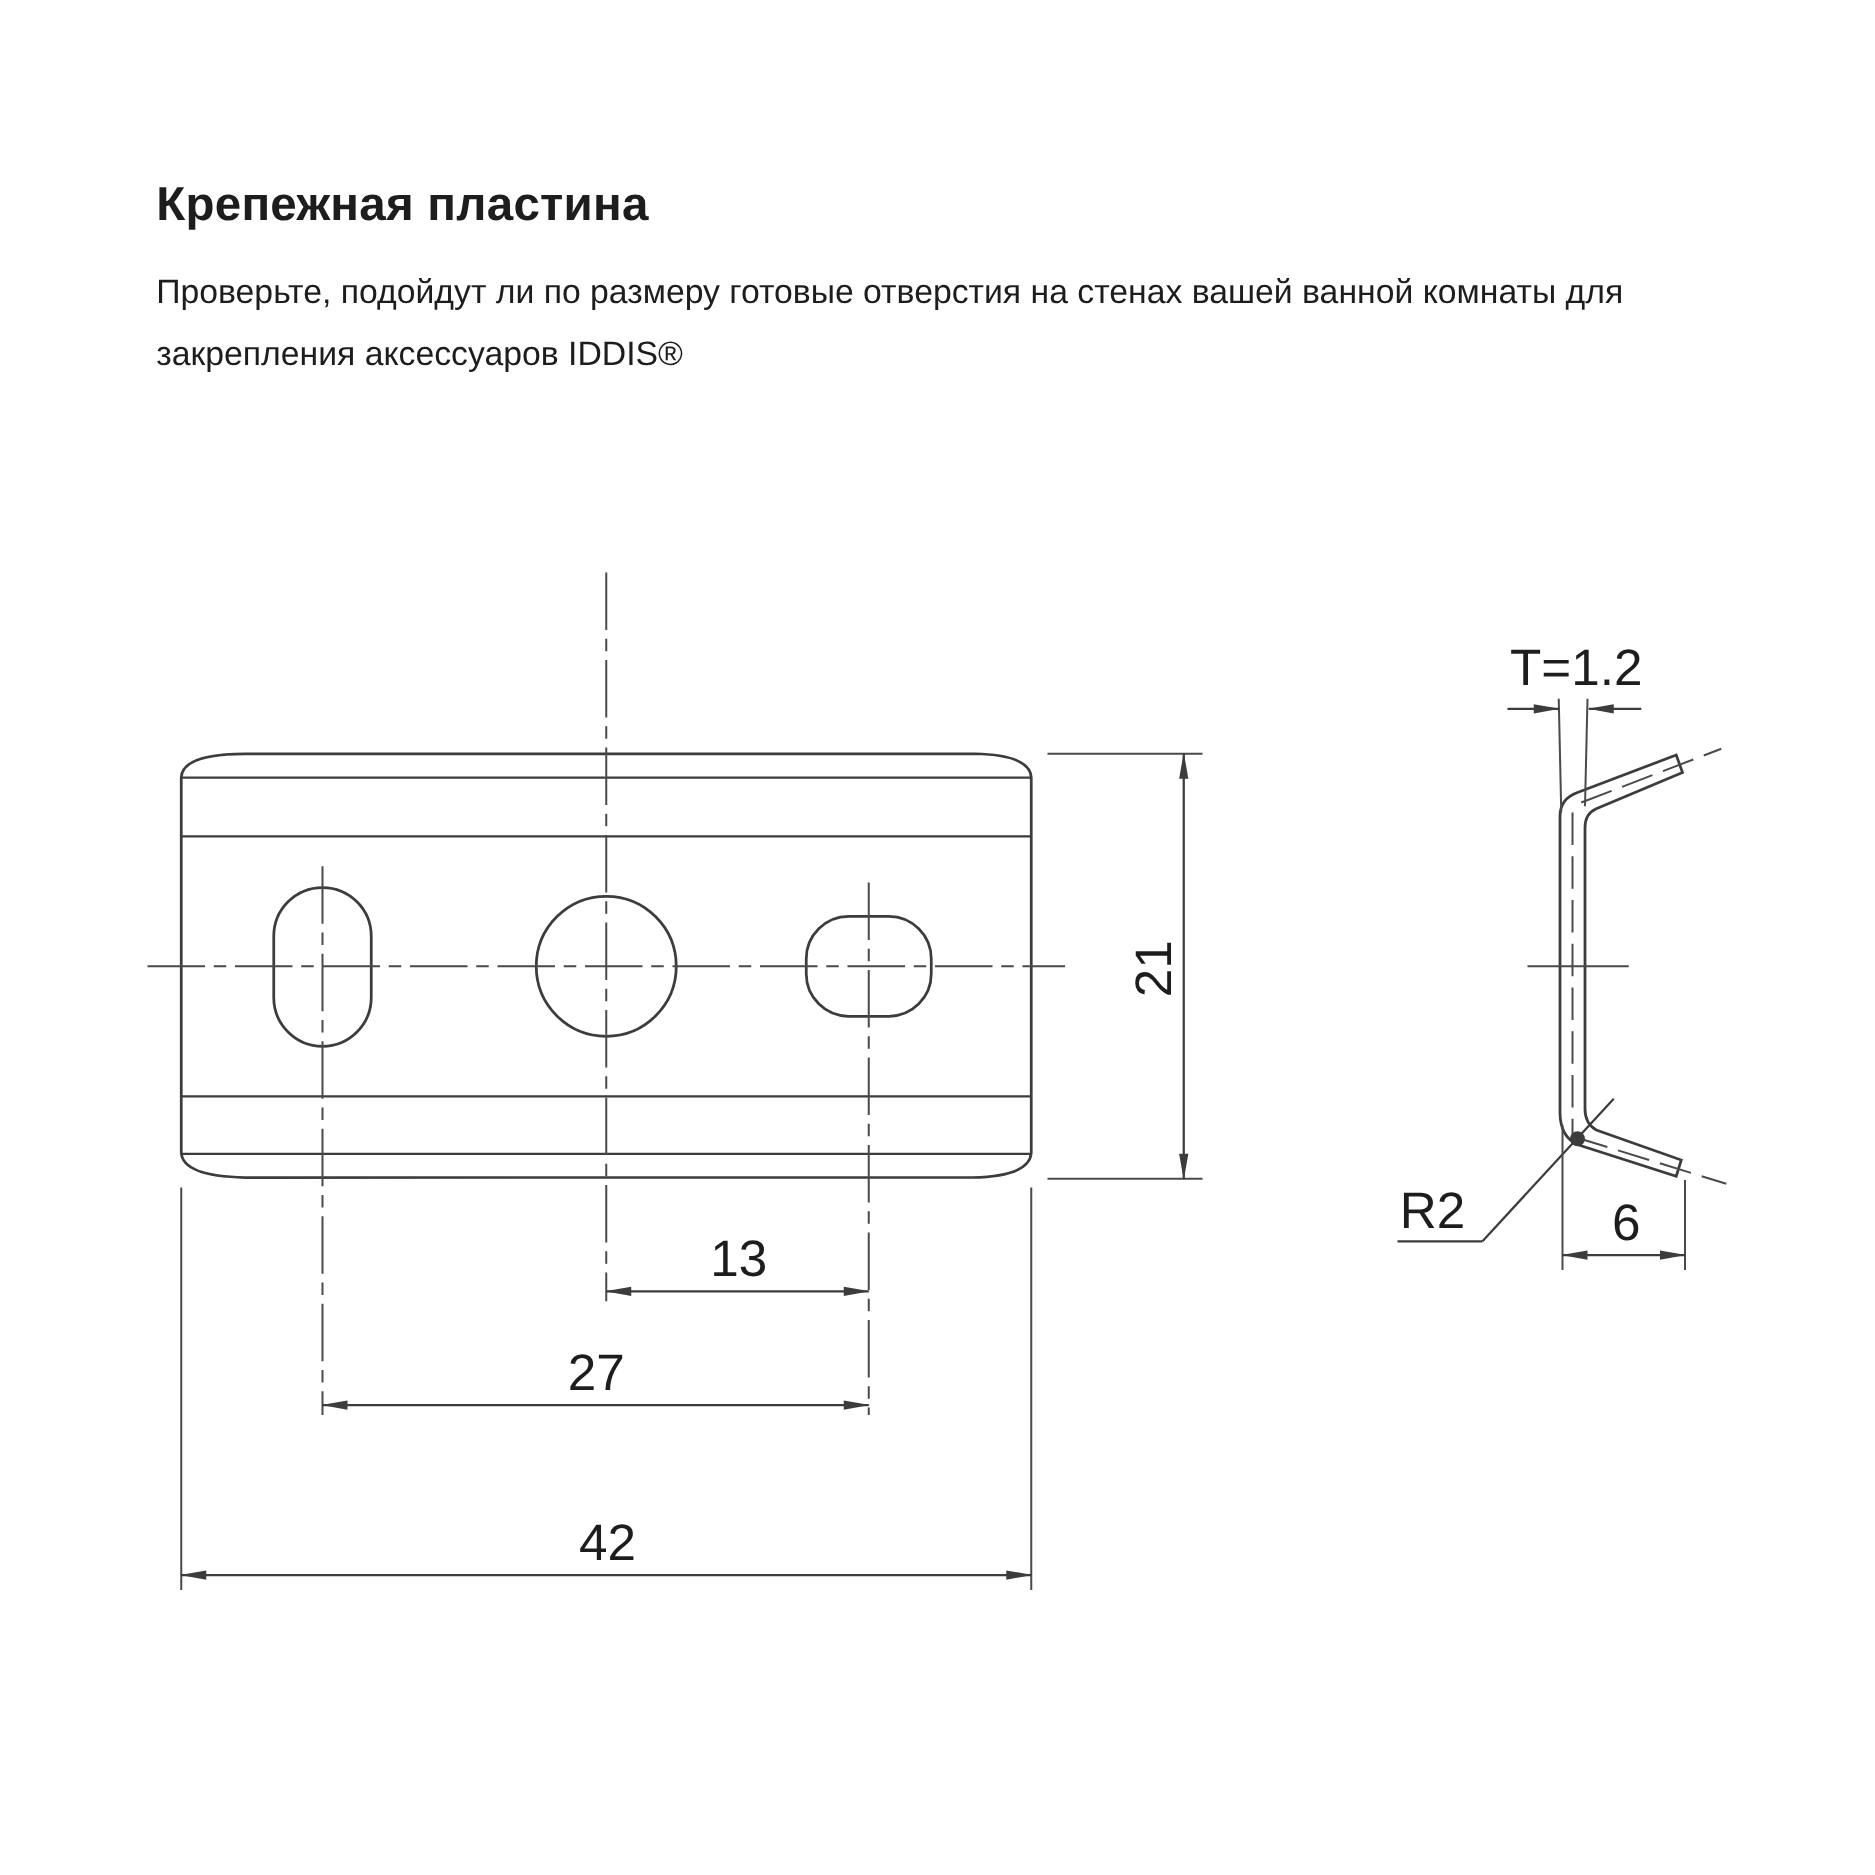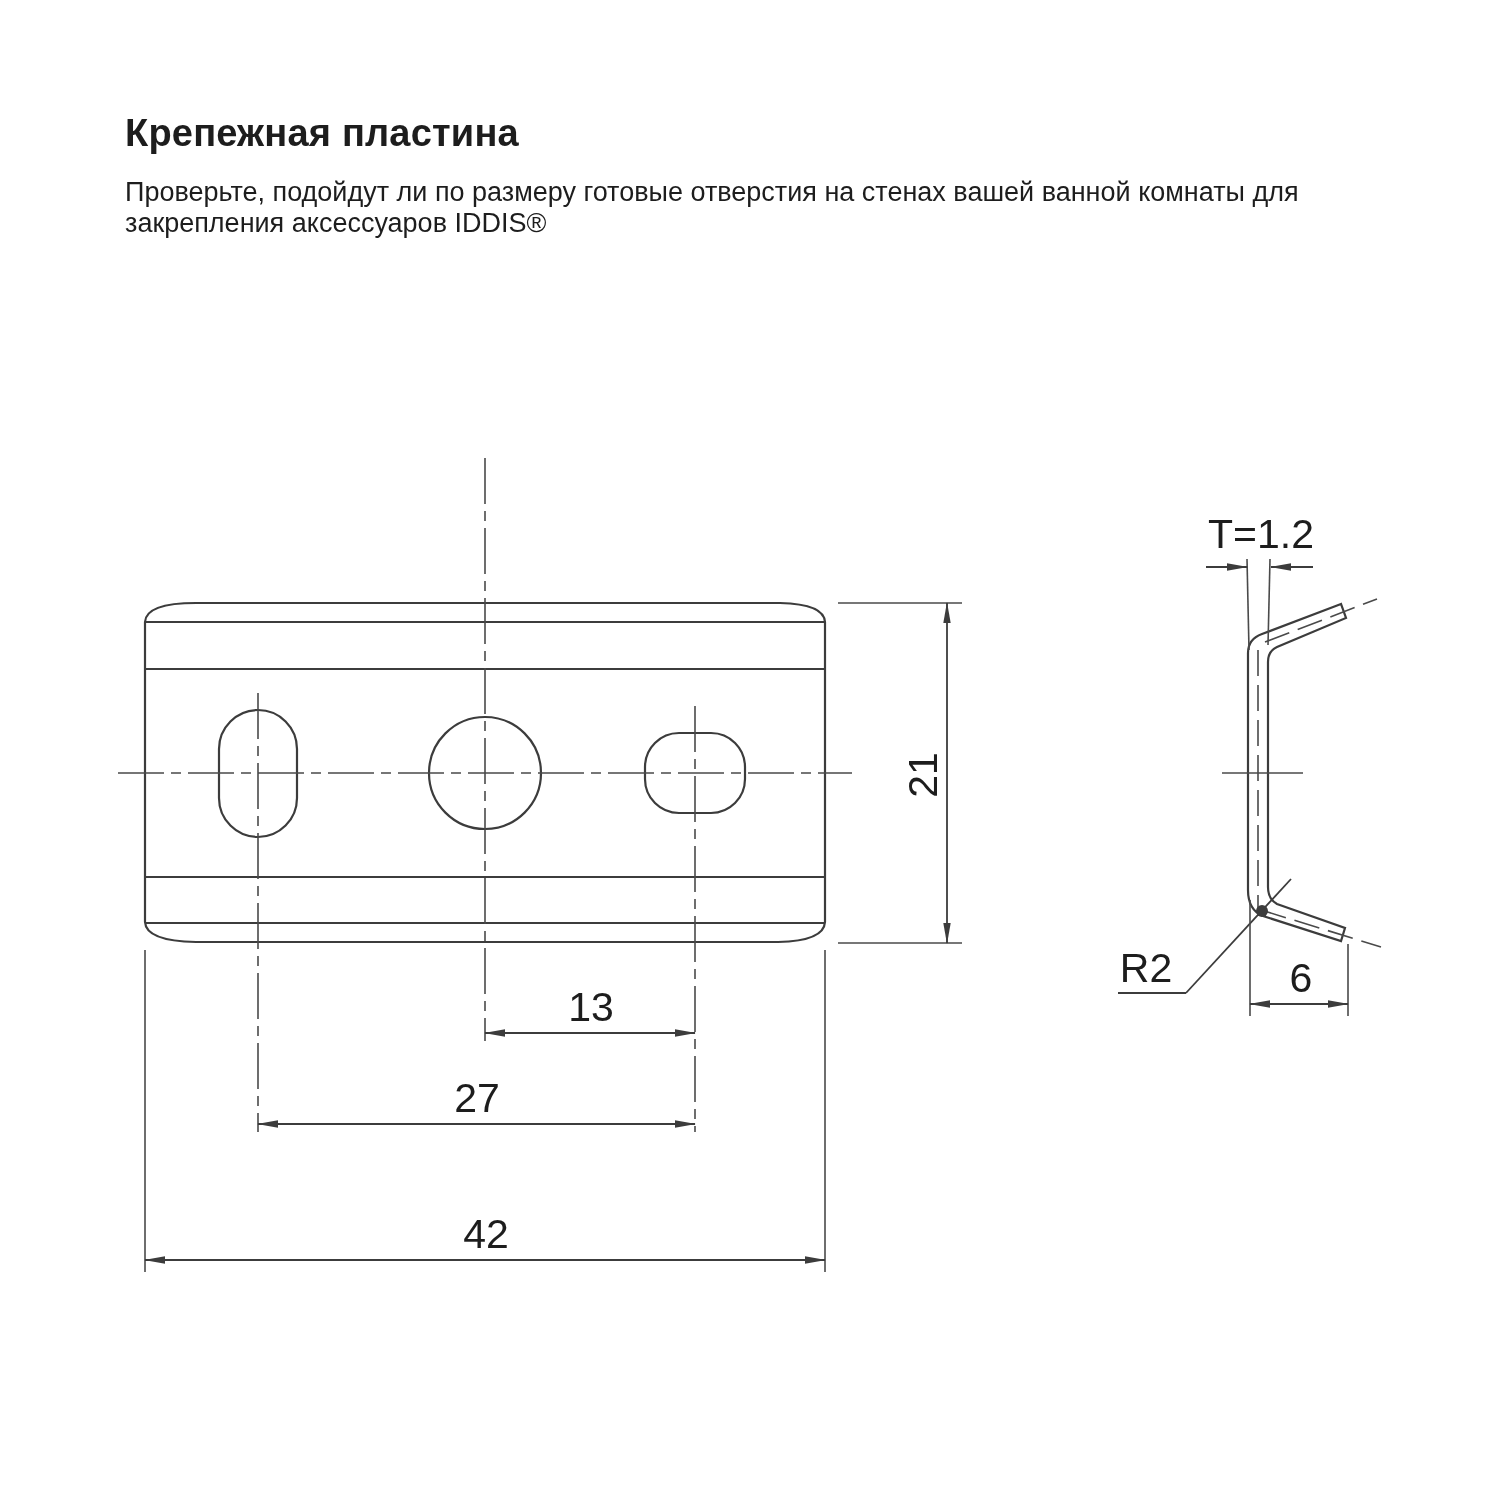--- a/index.html
+++ b/index.html
@@ -1,20 +1,20 @@
 <!DOCTYPE html>
 <html><head>
 <meta charset="utf-8">
 <style>
   html,body{margin:0;padding:0;background:#ffffff;}
   body{font-family:"Liberation Sans", sans-serif;}
   .page{position:relative;width:1500px;height:1500px;background:#ffffff;overflow:hidden;}
-  .header{position:absolute;left:125px;top:112px;width:1290px;}
+  .header{position:absolute;left:125px;top:143px;width:1290px;}
   .title{font-size:38px;font-weight:bold;color:#1d1d1d;letter-spacing:0.2px;margin:0 0 22px 0;}
-  .desc{font-size:27px;font-weight:400;color:#1d1d1d;line-height:31px;max-width:1265px;margin:0;}
+  .desc{font-size:27px;font-weight:400;color:#1d1d1d;line-height:50px;max-width:1265px;margin:0;}
   .drawing-svg{position:absolute;left:0;top:0;width:1500px;height:1500px;}
   svg{display:block;}
   .geo{fill:none;stroke:#3c3c3c;stroke-width:2.2;}
   .fold{fill:none;stroke:#3c3c3c;stroke-width:1.8;}
   .center{fill:none;stroke:#4a4a4a;stroke-width:1.6;stroke-dasharray:46 7 10 7;}
   .ext{fill:none;stroke:#4a4a4a;stroke-width:1.6;}
   .dim{fill:none;stroke:#3c3c3c;stroke-width:1.8;}
   .dimtext{fill:#1d1d1d;font-family:"Liberation Sans", sans-serif;font-size:41px;}
   .dash{fill:none;stroke:#4a4a4a;stroke-width:1.6;stroke-dasharray:26 9;}
 </style>

